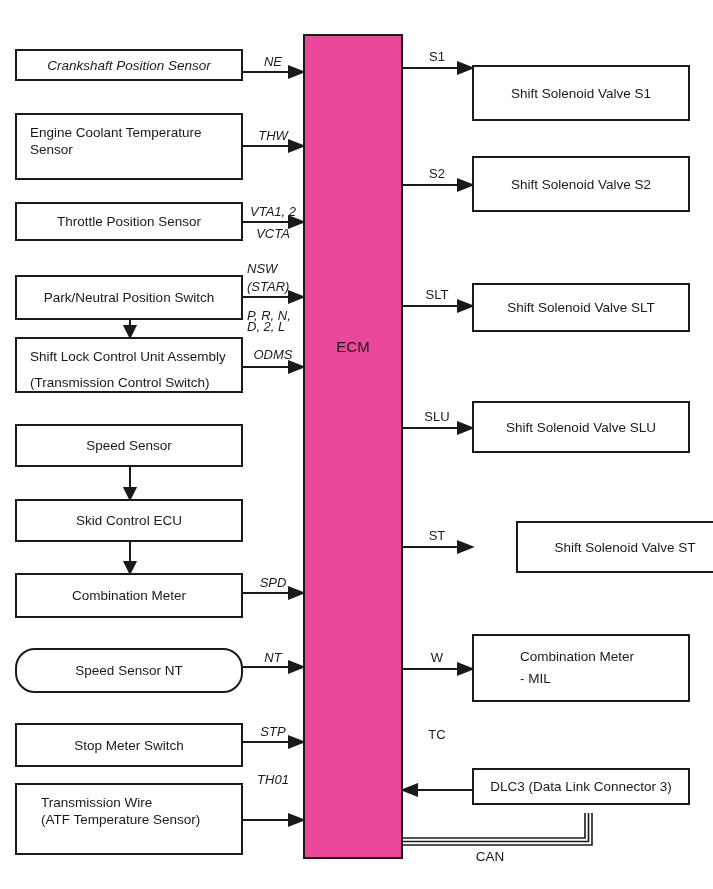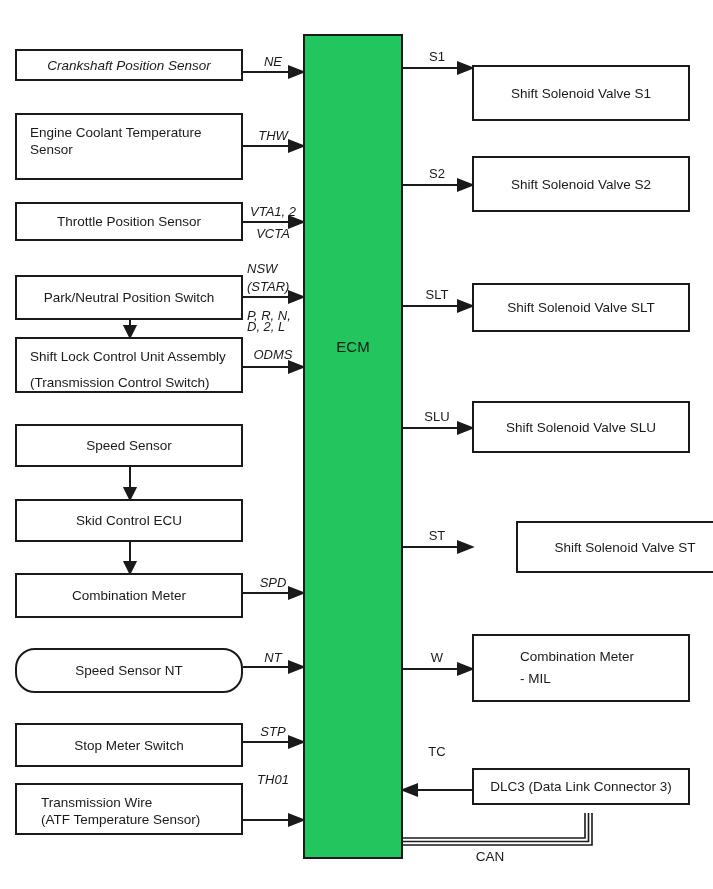--- a/index.html
+++ b/index.html
@@ -51,21 +51,21 @@
     white-space: nowrap;
   }
   .signal.left-col  { left: 244px; width: 58px; font-style: italic; }
   .signal.right-col { left: 404px; width: 66px; }
   .signal.align-left { text-align: left; padding-left: 3px; }
   #ecm-box {
     position: absolute;
     left: 303px; top: 34px; width: 100px; height: 825px;
     box-sizing: border-box;
     border: 2px solid #1a1a1a;
-    background: #22c55e;
+    background: #ec4899;
   }
   #ecm-label {
     position: absolute;
     left: 0; top: 302px; width: 100%;
     text-align: center;
     font-size: 15px;
   }
   #can-label {
     position: absolute;
     left: 450px; top: 849px; width: 80px;
@@ -210,21 +210,21 @@
   </div>
 
   <div class="box" style="left:15px; top:648px; width:228px; height:45px;border-radius:20px;">
     <span>Speed Sensor NT</span>
   </div>
 
   <div class="box" style="left:15px; top:723px; width:228px; height:44px;">
     <span>Stop Meter Switch</span>
   </div>
 
-  <div class="box top-left" style="left:15px; top:783px; width:228px; height:52px; padding-left:24px;">
+  <div class="box top-left" style="left:15px; top:783px; width:228px; height:72px; padding-left:24px;">
     <div>Transmission Wire</div>
     <div>(ATF Temperature Sensor)</div>
   </div>
 
   <div class="box" style="left:472px; top:37px; width:218px; height:56px;margin-top:28px;">
     <span>Shift Solenoid Valve S1</span>
   </div>
 
   <div class="box" style="left:472px; top:156px; width:218px; height:56px;">
     <span>Shift Solenoid Valve S2</span>
@@ -266,17 +266,17 @@
   <div class="signal left-col" style="top:650px;">NT</div>
   <div class="signal left-col" style="top:724px;">STP</div>
   <div class="signal left-col" style="top:772px;">TH01</div>
 
   <div class="signal right-col" style="top:49px;">S1</div>
   <div class="signal right-col" style="top:166px;">S2</div>
   <div class="signal right-col" style="top:287px;">SLT</div>
   <div class="signal right-col" style="top:409px;">SLU</div>
   <div class="signal right-col" style="top:528px;">ST</div>
   <div class="signal right-col" style="top:650px;">W</div>
-  <div class="signal right-col" style="top:744px;text-align:center;">TC</div>
+  <div class="signal right-col" style="top:727px;text-align:center;">TC</div>
 
   <div id="can-label">CAN</div>
 
 </div>
 
 </body></html>

